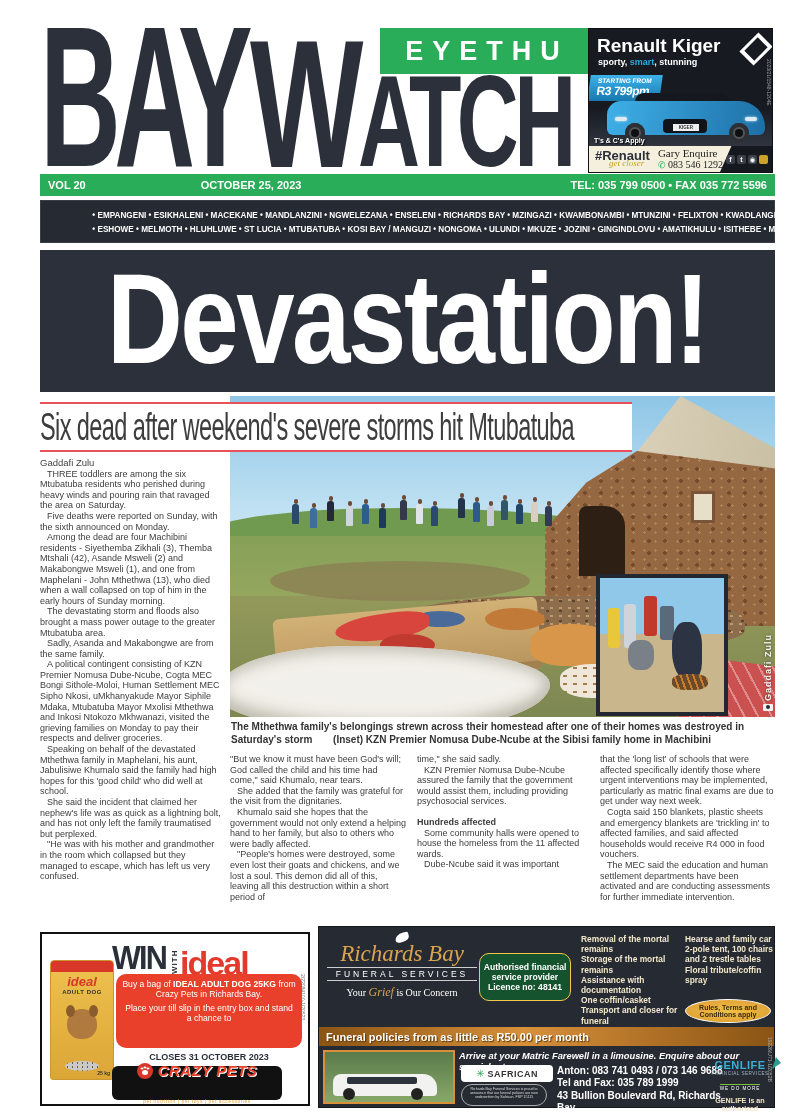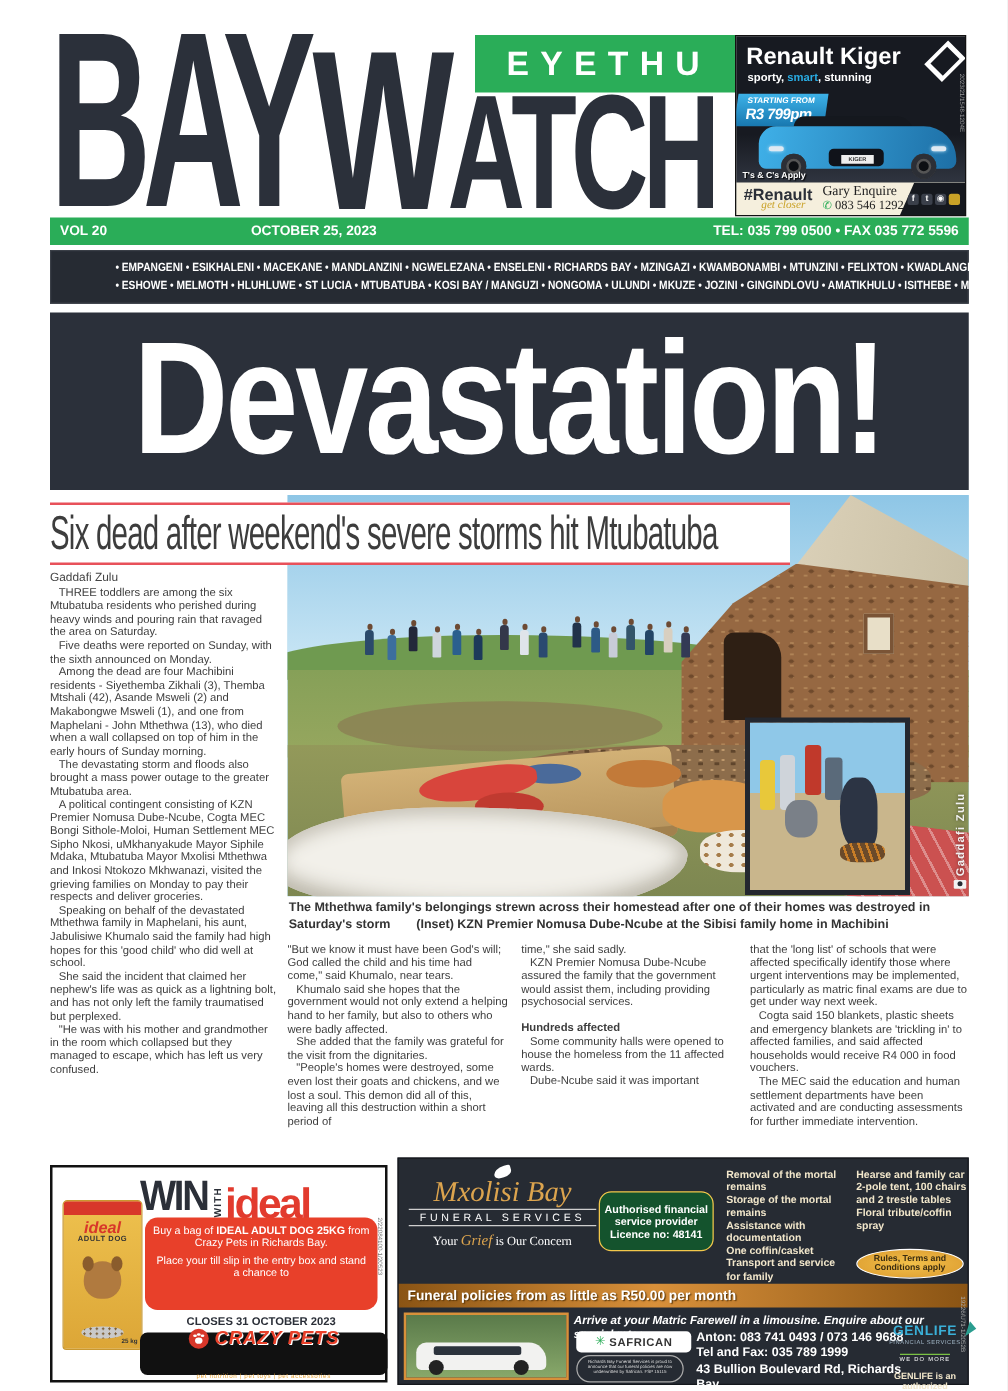--- a/index.html
+++ b/index.html
@@ -111,21 +111,21 @@
   .bag-dog::before,.bag-dog::after{content:"";position:absolute;top:-4px;width:9px;height:12px;background:#8a5c2c;border-radius:50%;}
   .bag-dog::before{left:-1px;} .bag-dog::after{right:-1px;}
   .bag-bowl{position:absolute;left:14px;bottom:8px;width:34px;height:10px;background:#c9c9c9;border-radius:50%;
        background-image:radial-gradient(#7a5a2e 30%,rgba(0,0,0,0) 32%);background-size:5px 4px;}
   .bag-wt{position:absolute;right:3px;bottom:3px;font-size:5px;font-weight:bold;color:#333;}
   .redbox{position:absolute;left:74px;top:40px;width:186px;height:74px;background:#e8402a;border-radius:10px;color:#fff;
        text-align:center;font-size:8.6px;line-height:10px;padding:5px 6px;box-sizing:border-box;}
   .redbox .big{font-size:9.6px;font-weight:bold;line-height:10.5px;margin-top:4px;}
   .redbox .gap{height:4px;}
   .closes{position:absolute;left:74px;top:118px;width:186px;text-align:center;font-size:9px;font-weight:bold;color:#2b2f38;}
-  .crazy{position:absolute;left:70px;top:132px;width:198px;height:34px;background:#111;border-radius:6px;display:flex;flex-direction:column;align-items:center;justify-content:center;gap:18px;}
+  .crazy{position:absolute;left:70px;top:132px;width:170px;height:34px;background:#111;border-radius:6px;display:flex;flex-direction:column;align-items:center;justify-content:center;gap:18px;}
   .crazy-row{display:flex;align-items:center;gap:5px;}
   .paw{width:16px;height:16px;background:#d8372a;border-radius:50%;position:relative;}
   .paw::before{content:"";position:absolute;left:5px;top:7px;width:6px;height:5px;background:#fff;border-radius:50%;
        box-shadow:-3px -4px 0 -1.5px #fff,0 -5px 0 -1.5px #fff,3px -4px 0 -1.5px #fff;}
   .crazy-name{color:#e8402a;font-weight:bold;font-size:15px;font-style:italic;letter-spacing:.5px;text-shadow:1px 1px 0 #fff;}
   .crazy-tag{color:#e8a53a;font-size:5px;letter-spacing:.5px;margin-top:1px;}
   .vcode{position:absolute;font-size:5px;color:#777;writing-mode:vertical-rl;}
 
   
   .funeral{position:absolute;left:278px;top:0;width:457px;height:182px;background:#262b33;box-sizing:border-box;border:1px solid #14171c;color:#f5ead0;}
@@ -325,35 +325,36 @@
     <div class="subhead">
       <span>Six dead after weekend's severe storms hit Mtubatuba</span>
     </div>
 
     <div class="bodycol col1">
       <p class="byline">Gaddafi Zulu</p>
       <p>THREE toddlers are among the six Mtubatuba residents who perished during heavy winds and pouring rain that ravaged the area on Saturday.</p>
       <p>Five deaths were reported on Sunday, with the sixth announced on Monday.</p>
       <p>Among the dead are four Machibini residents - Siyethemba Zikhali (3), Themba Mtshali (42), Asande Msweli (2) and Makabongwe Msweli (1), and one from Maphelani - John Mthethwa (13), who died when a wall collapsed on top of him in the early hours of Sunday morning.</p>
       <p>The devastating storm and floods also brought a mass power outage to the greater Mtubatuba area.</p>
+      <p>Sadly, Asanda and Makabongwe are from the same family.</p>
       <p>A political contingent consisting of KZN Premier Nomusa Dube-Ncube, Cogta MEC Bongi Sithole-Moloi, Human Settlement MEC Sipho Nkosi, uMkhanyakude Mayor Siphile Mdaka, Mtubatuba Mayor Mxolisi Mthethwa and Inkosi Ntokozo Mkhwanazi, visited the grieving families on Monday to pay their respects and deliver groceries.</p>
       <p>Speaking on behalf of the devastated Mthethwa family in Maphelani, his aunt, Jabulisiwe Khumalo said the family had high hopes for this 'good child' who did well at school.</p>
       <p>She said the incident that claimed her nephew's life was as quick as a lightning bolt, and has not only left the family traumatised but perplexed.</p>
       <p>"He was with his mother and grandmother in the room which collapsed but they managed to escape, which has left us very confused.</p>
     </div>
 
     <div class="caption">
       <span>The Mthethwa family's belongings strewn across their homestead after one of their homes was destroyed in Saturday's storm</span>
       <span class="inset-cap">(Inset) KZN Premier Nomusa Dube-Ncube at the Sibisi family home in Machibini</span>
     </div>
 
     <div class="bodycol col2">
       <p>"But we know it must have been God's will; God called the child and his time had come," said Khumalo, near tears.</p>
+      <p>She added that the family was grateful for the visit from the dignitaries.</p>
       <p>Khumalo said she hopes that the government would not only extend a helping hand to her family, but also to others who were badly affected.</p>
-      <p>She added that the family was grateful for the visit from the dignitaries.</p>
       <p>"People's homes were destroyed, some even lost their goats and chickens, and we lost a soul. This demon did all of this, leaving all this destruction within a short period of</p>
     </div>
     <div class="bodycol col3">
       <p>time," she said sadly.</p>
       <p>KZN Premier Nomusa Dube-Ncube assured the family that the government would assist them, including providing psychosocial services.</p>
       <p class="colsub">Hundreds affected</p>
       <p>Some community halls were opened to house the homeless from the 11 affected wards.</p>
       <p>Dube-Ncube said it was important</p>
     </div>
     <div class="bodycol col4">
@@ -391,35 +392,35 @@
           <div class="crazy-name">CRAZY PETS</div>
         </div>
         <div class="crazy-tag">pet nutrition | pet toys | pet accessories</div>
       </div>
       <div class="vcode" style="right:2px;top:40px;">2/22084100-1/20523</div>
     </div>
 
     <div class="funeral">
       <div class="fx-logo">
         <div class="dove"></div>
-        <div class="fx-script">Mxolisi Bay</div>
+        <div class="fx-script">Richards Bay</div>
         <div class="fx-sub">FUNERAL SERVICES</div>
         <div class="fx-slogan"><span>Your </span><span class="g">Grief</span><span> is Our Concern</span></div>
       </div>
       <div class="fx-badge">
         <div>Authorised financial</div>
         <div>service provider</div>
         <div>Licence no: 48141</div>
       </div>
       <div class="fx-serv fx-serv1">
         <div>Removal of the mortal remains</div>
         <div>Storage of the mortal remains</div>
         <div>Assistance with documentation</div>
         <div>One coffin/casket</div>
-        <div>Transport and service for family</div>
+        <div>Transport and closer for funeral</div>
       </div>
       <div class="fx-serv fx-serv2">
         <div>Hearse and family car</div>
         <div>2-pole tent, 100 chairs</div>
         <div>and 2 trestle tables</div>
         <div>Floral tribute/coffin spray</div>
       </div>
       <div class="fx-rules">Rules, Terms and Conditions apply</div>
       <div class="fx-bar">Funeral policies from as little as R50.00 per month</div>
       <div class="fx-limo">

